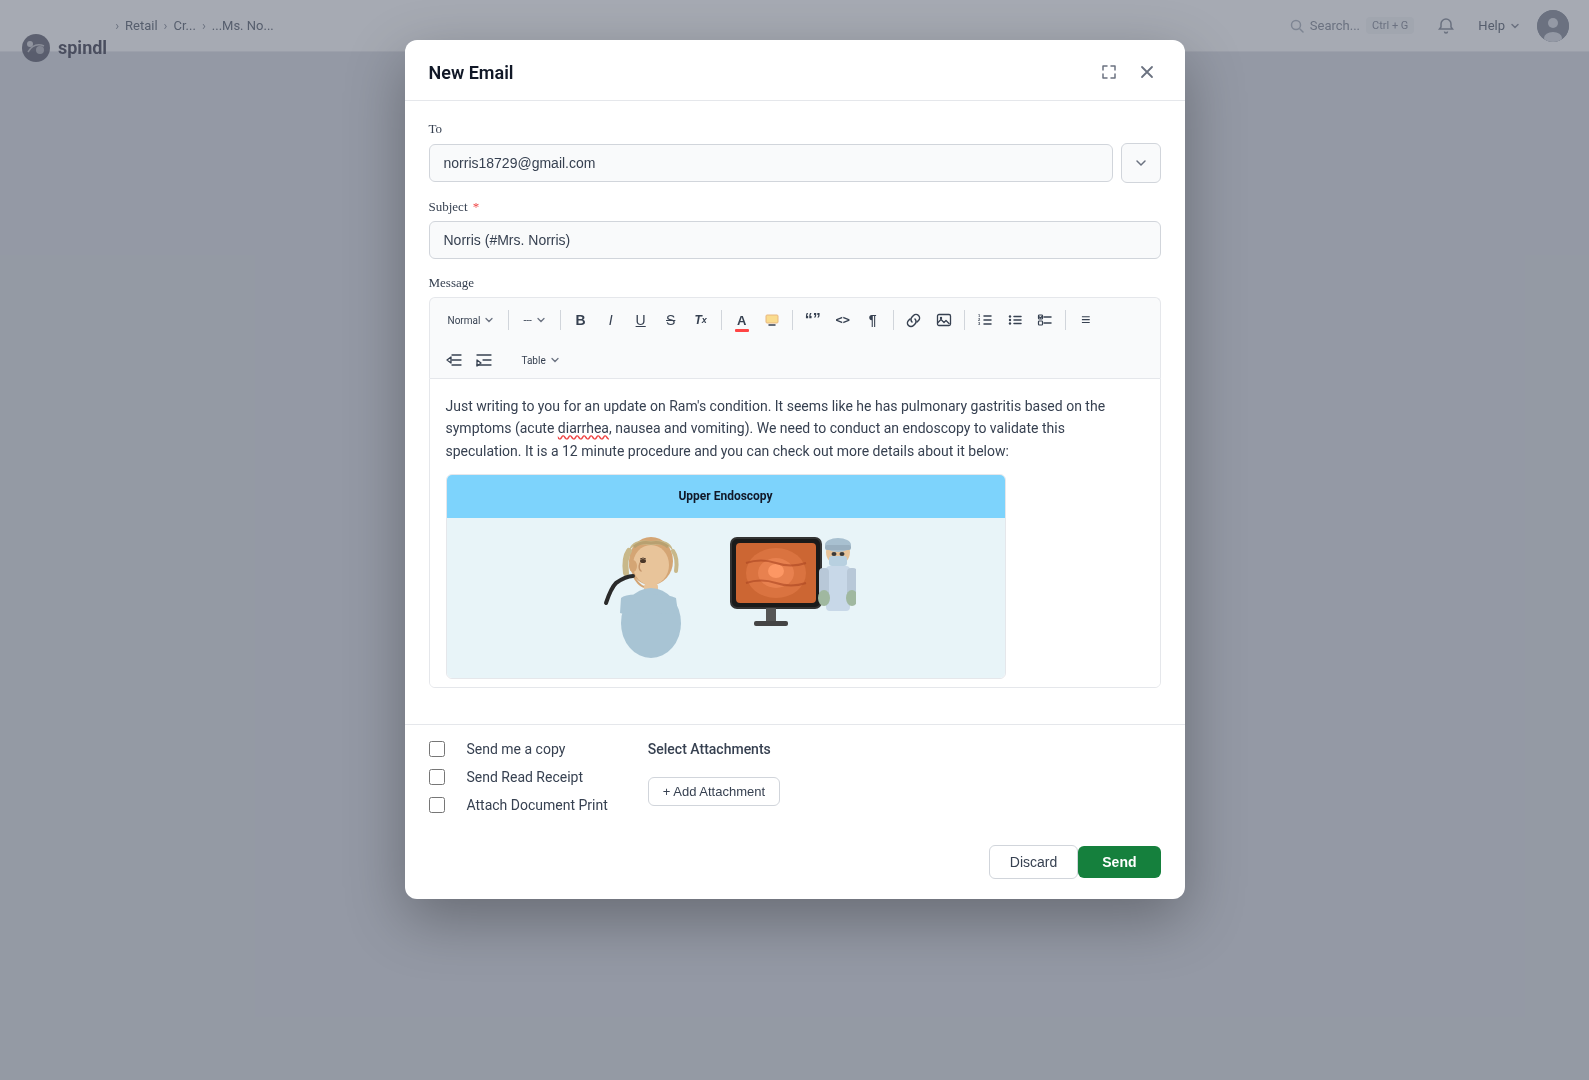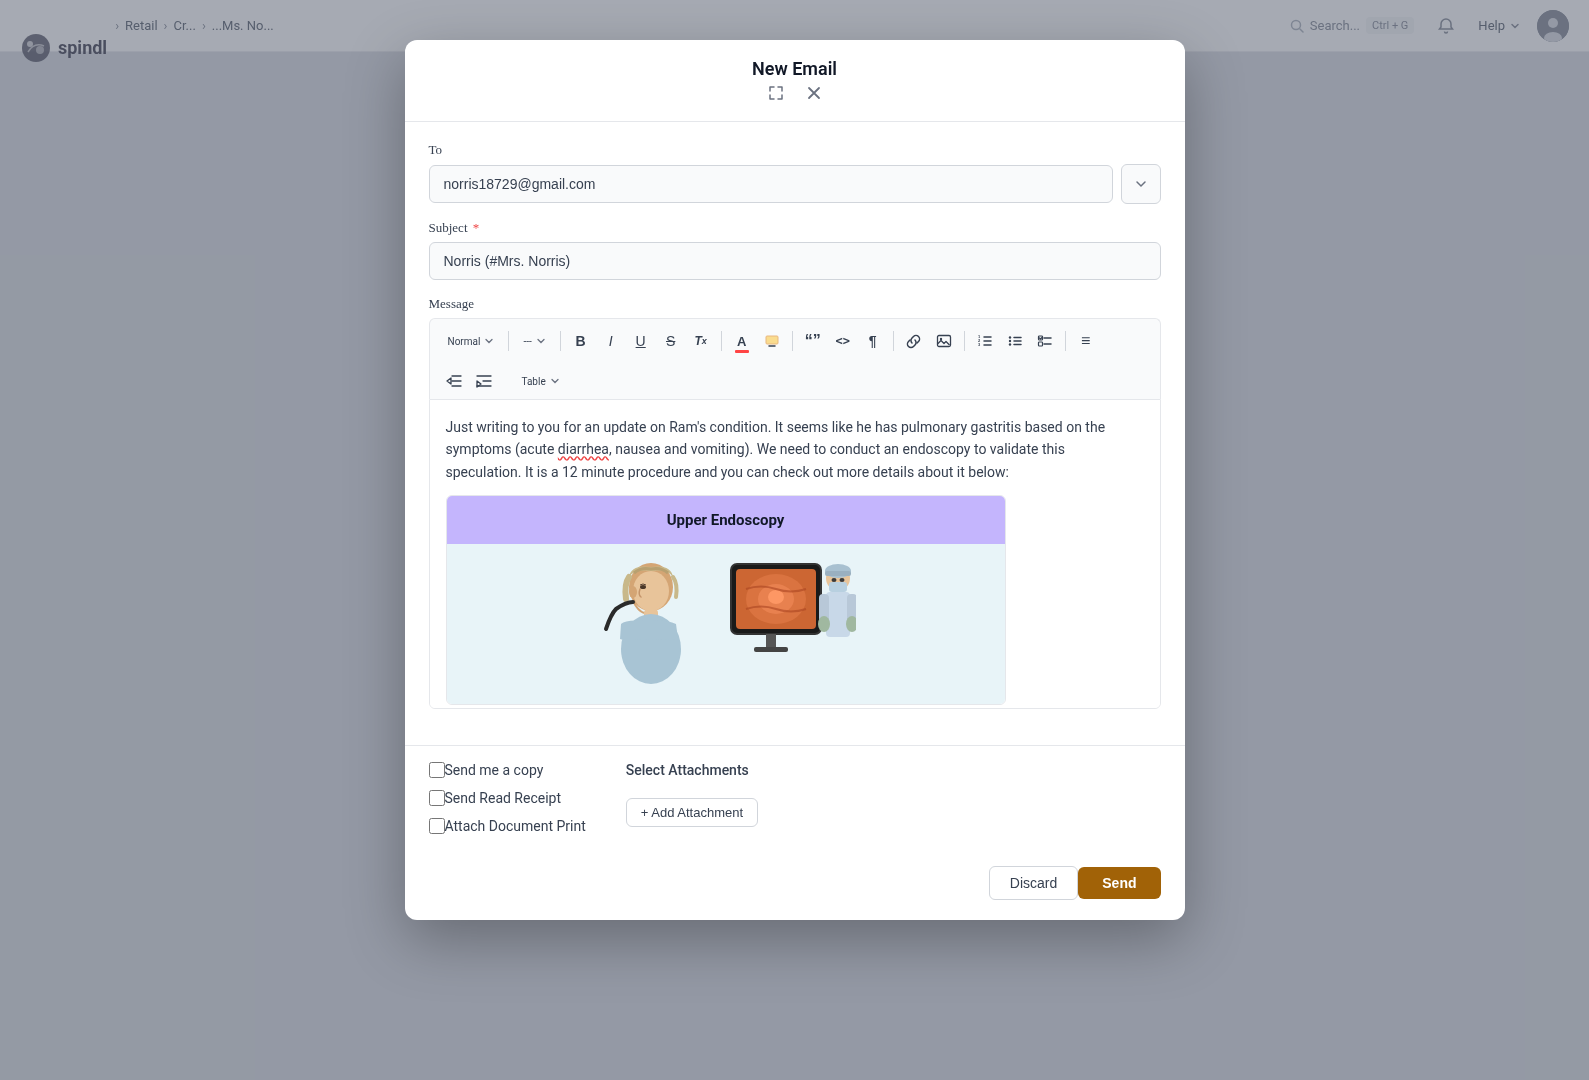--- a/index.html
+++ b/index.html
@@ -129,21 +129,20 @@
       display: flex;
       flex-direction: column;
     }
 
     .modal-header {
       display: flex;
       align-items: center;
       justify-content: space-between;
       padding: 18px 24px 14px;
       border-bottom: 1px solid #e5e7eb;
-      flex-direction: column;
     }
 
     .modal-title {
       font-size: 18px;
       font-weight: 600;
       color: #111827;
     }
 
     .modal-header-actions {
       display: flex;
@@ -316,24 +315,24 @@
     .embedded-image {
       border: 1px solid #e5e7eb;
       border-radius: 6px;
       overflow: hidden;
       display: inline-block;
       width: 100%;
       max-width: 560px;
     }
 
     .embedded-image-title {
-      background: #c4b5fd;
+      background: #7dd3fc;
       padding: 12px;
       font-weight: 700;
-      font-size: 15px;
+      font-size: 12px;
       text-align: center;
       color: #111827;
     }
 
     .embedded-image-body {
       background: #e8f4f8;
       height: 160px;
       display: flex;
       align-items: center;
       justify-content: center;
@@ -351,21 +350,21 @@
 
     .checkboxes-col {
       display: flex;
       flex-direction: column;
       gap: 12px;
     }
 
     .checkbox-row {
       display: flex;
       align-items: center;
-      gap: 0;
+      gap: 22px;
       font-size: 14px;
       color: #374151;
     }
 
     .checkbox-input {
       width: 16px;
       height: 16px;
       border: 1px solid #d1d5db;
       border-radius: 3px;
       cursor: pointer;
@@ -428,21 +427,21 @@
       background: #fff;
       font-size: 14px;
       color: #374151;
       cursor: pointer;
     }
 
     .btn-send {
       padding: 8px 24px;
       border: none;
       border-radius: 6px;
-      background: #a16207;
+      background: #15803d;
       font-size: 14px;
       font-weight: 600;
       color: #fff;
       cursor: pointer;
     }
 
     
     .message-area::-webkit-scrollbar {
       width: 6px;
     }

